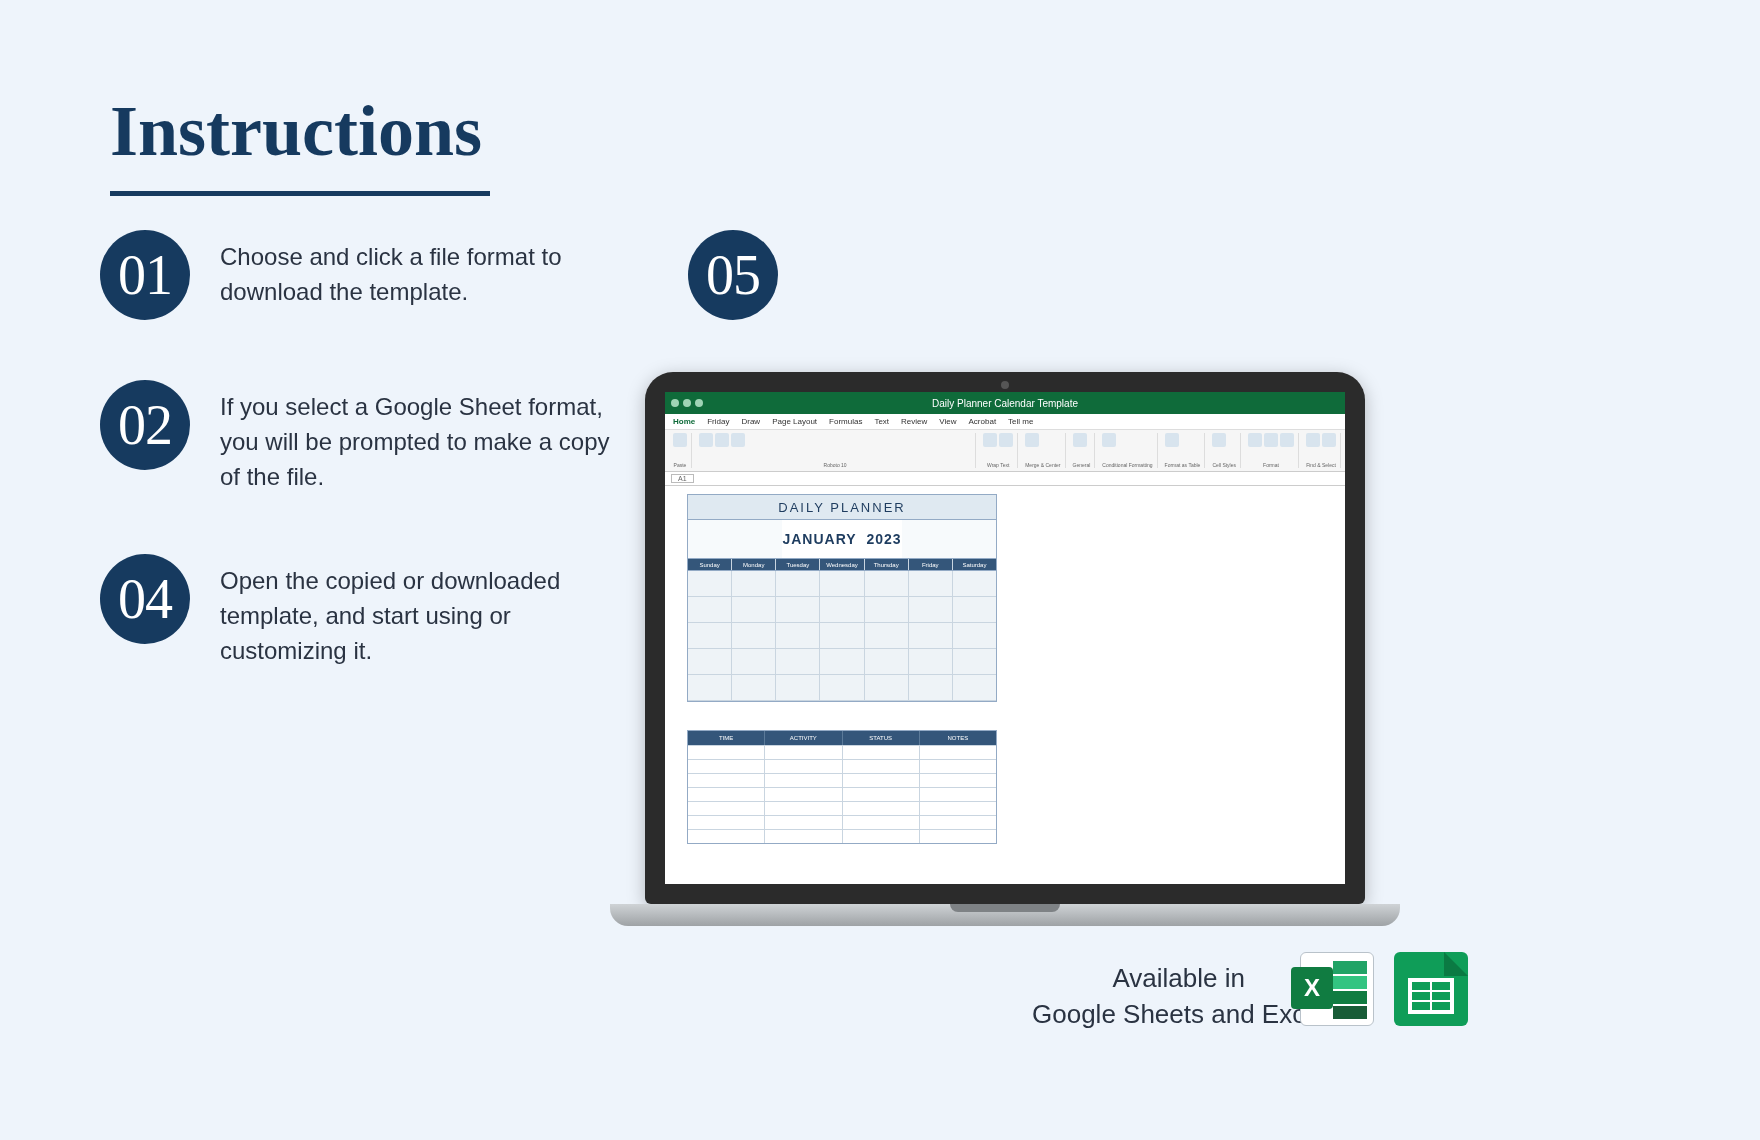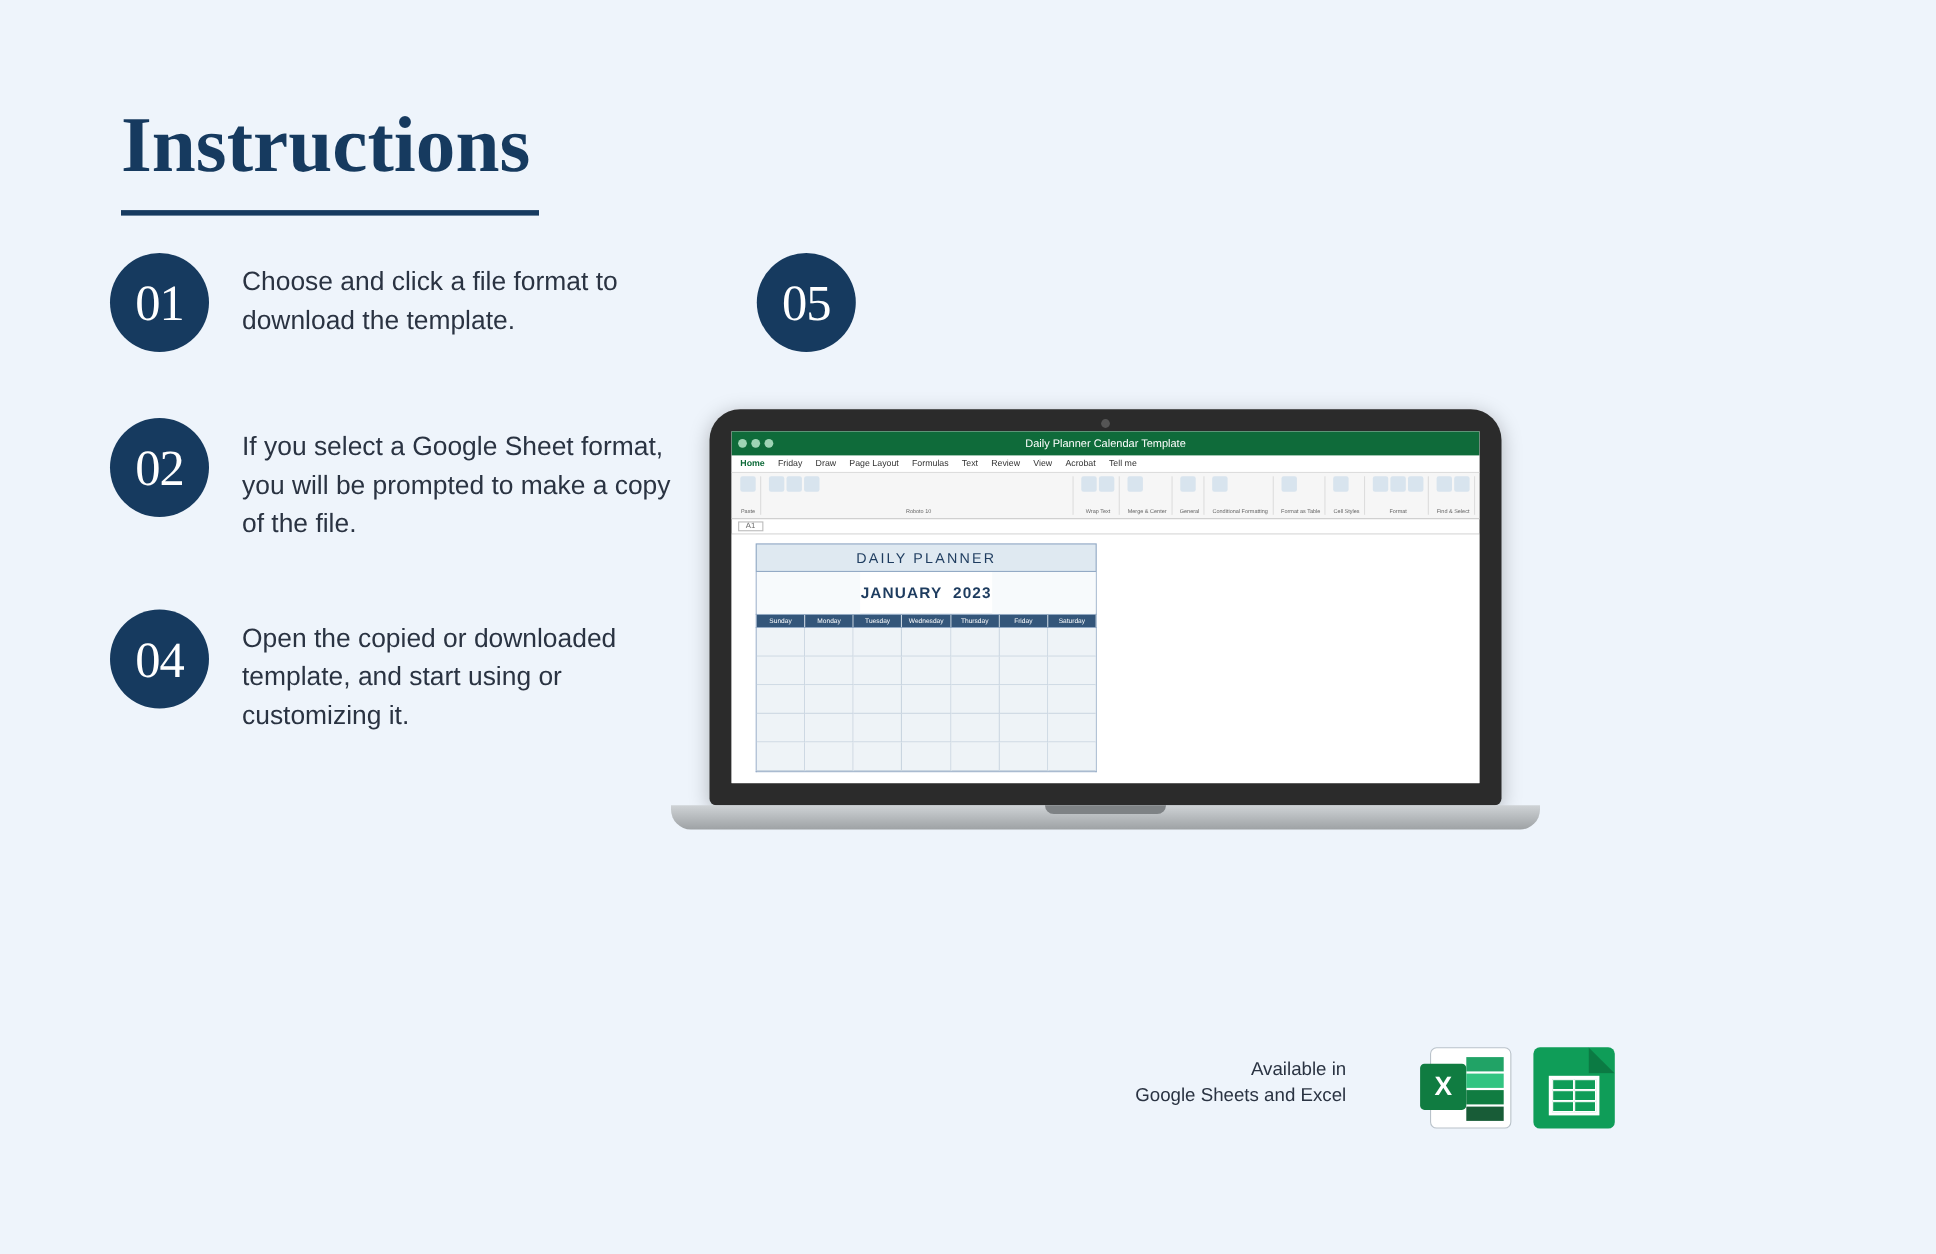--- a/index.html
+++ b/index.html
@@ -1,28 +1,28 @@
 <!DOCTYPE html>
 <html><head>
 <meta charset="utf-8">
 <style>
   *{box-sizing:border-box;margin:0;padding:0}
   body{width:1760px;height:1140px;background:#eef4fb;font-family:"Segoe UI",Tahoma,Geneva,sans-serif;color:#1e2a38;position:relative;overflow:hidden}
   .title{font-family:Georgia,"Times New Roman",serif;font-size:72px;color:#163a5f;font-weight:600;padding:90px 0 0 110px}
   .underline{width:380px;height:5px;background:#163a5f;margin:18px 0 0 110px}
   .steps{position:absolute;left:100px;top:230px;width:520px}
   .step{display:flex;align-items:flex-start;margin-bottom:60px}
-  .circle{flex:0 0 90px;width:90px;height:90px;border-radius:50%;background:#163a5f;color:#fff;font-family:Georgia,serif;font-size:46px;display:flex;align-items:center;justify-content:center;margin-right:30px;letter-spacing:-1px}
+  .circle{flex:0 0 90px;width:90px;height:90px;border-radius:50%;background:#163a5f;color:#fff;font-family:Georgia,serif;font-size:56px;display:flex;align-items:center;justify-content:center;margin-right:30px;letter-spacing:-1px}
   .step-text{font-size:24px;line-height:1.45;padding-top:10px;color:#2a3342}
   .step5{position:absolute;left:688px;top:230px;width:620px;display:flex;align-items:flex-start}
   .step5 .circle{flex:0 0 90px;margin-right:30px}
   .step5 .step-text{padding-top:28px}
   
   .laptop{position:absolute;left:610px;top:372px;width:790px}
-  .bezel{width:720px;height:360px;margin:0 auto;background:#2b2b2b;border-radius:28px 28px 6px 6px;padding:20px;position:relative;box-shadow:0 4px 18px rgba(0,0,0,.25)}
+  .bezel{width:720px;height:532px;margin:0 auto;background:#2b2b2b;border-radius:28px 28px 6px 6px;padding:20px;position:relative;box-shadow:0 4px 18px rgba(0,0,0,.25)}
   .cam{position:absolute;top:9px;left:50%;transform:translateX(-50%);width:8px;height:8px;border-radius:50%;background:#555}
   .screen{width:100%;height:100%;background:#fff;position:relative;overflow:hidden}
   .titlebar{height:22px;background:#0f6b3a;color:#fff;font-size:10px;display:flex;align-items:center;justify-content:center;position:relative}
   .titlebar .dots{position:absolute;left:6px;display:flex;gap:4px}
   .titlebar .dots span{width:8px;height:8px;border-radius:50%;background:#9fd4b5}
   .menubar{height:16px;background:#fff;border-bottom:1px solid #ddd;display:flex;gap:12px;padding:0 8px;font-size:8px;align-items:center;color:#333}
   .menubar span:first-child{color:#0f6b3a;font-weight:600}
   .ribbon{height:42px;background:#f6f6f6;border-bottom:1px solid #ccc;display:flex;gap:3px;padding:3px 4px;font-size:6px}
   .rgroup{border-right:1px solid #ddd;padding:0 4px;display:flex;flex-direction:column;justify-content:space-between}
   .rgroup .icons{display:flex;gap:2px}
@@ -46,21 +46,21 @@
   .table2{margin-top:28px;width:310px;border:1px solid #93aac5}
   .thead{display:flex;height:14px;background:#34567a}
   .thead div{flex:1;font-size:6px;color:#fff;text-align:center;line-height:14px;border-right:1px solid #5b7a99}
   .thead div:last-child{border-right:none}
   .trow{display:flex;height:14px}
   .trow div{flex:1;border-right:1px solid #c9d5e0;border-top:1px solid #c9d5e0}
   .trow div:last-child{border-right:none}
   .base{width:790px;height:22px;background:linear-gradient(#cfd3d6,#9ea2a5);border-radius:0 0 18px 18px;margin:0 auto;position:relative}
   .notch{position:absolute;top:0;left:50%;transform:translateX(-50%);width:110px;height:8px;background:#7e8285;border-radius:0 0 10px 10px}
   
-  .avail{position:absolute;left:1032px;top:960px;text-align:right;font-size:17px;color:#2a3342;line-height:1.4}
+  .avail{position:absolute;left:1032px;top:960px;text-align:center;font-size:26px;color:#2a3342;line-height:1.4}
   .icons-bottom{position:absolute;left:1300px;top:952px;display:flex;gap:20px}
   .appicon{width:74px;height:74px;border-radius:6px;position:relative}
   .excelicon{background:#fff;border:1px solid #b9c2ca}
   .excelicon::before{content:"";position:absolute;left:-10px;top:14px;width:42px;height:42px;background:#107c41;border-radius:4px}
   .excelicon::after{content:"X";position:absolute;left:-10px;top:14px;width:42px;height:42px;color:#fff;font-weight:700;font-size:24px;display:flex;align-items:center;justify-content:center}
   .excelgrid{position:absolute;right:6px;top:8px;width:34px;height:58px;display:grid;grid-template-rows:repeat(4,1fr);gap:2px}
   .excelgrid span:nth-child(1){background:#21a366}
   .excelgrid span:nth-child(2){background:#33c481}
   .excelgrid span:nth-child(3){background:#107c41}
   .excelgrid span:nth-child(4){background:#185c37}

